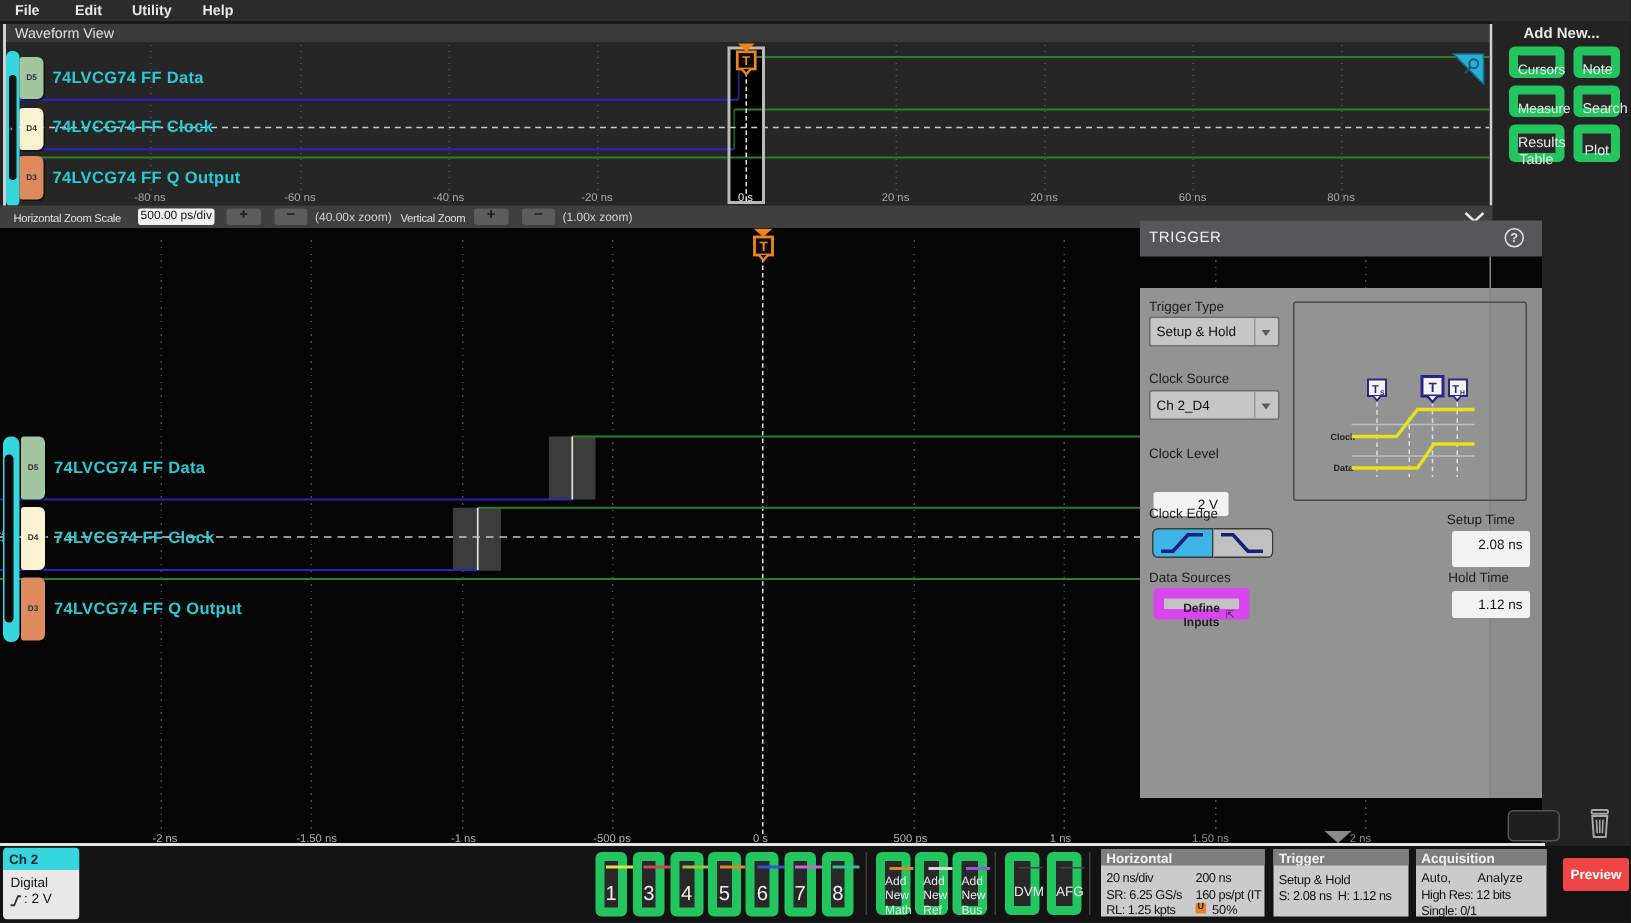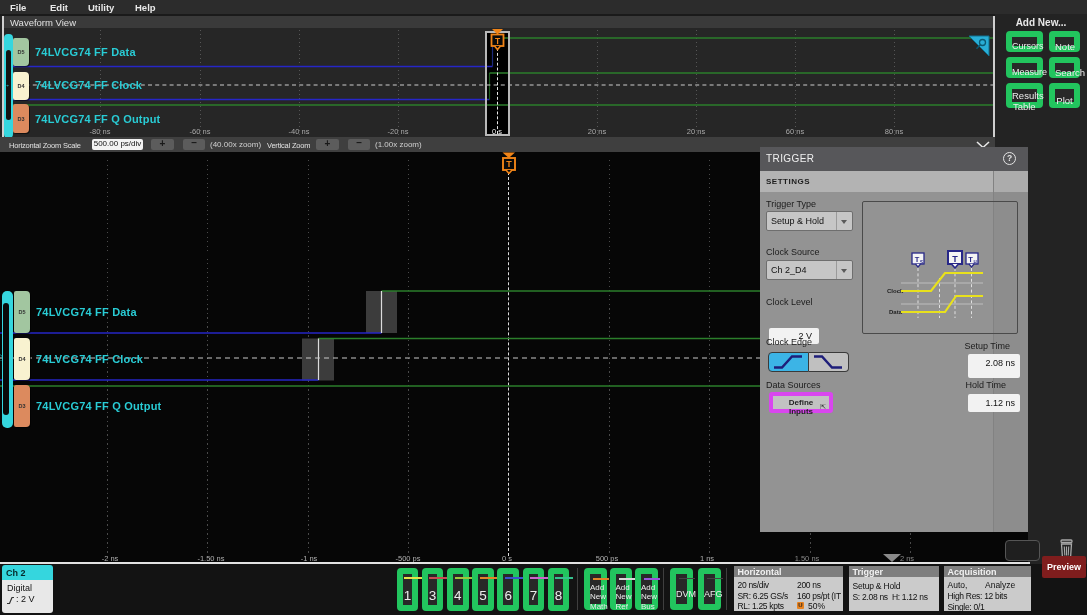--- a/index.html
+++ b/index.html
@@ -193,23 +193,20 @@
 
 <div class="abs" style="left:883px;top:554px;width:0;height:0;border-left:9px solid transparent;border-right:9px solid transparent;border-top:8px solid #8a8a8a;"></div>
 
 <div class="abs" style="left:760px;top:147px;width:268px;height:407px;z-index:5;">
 
   <div class="abs" style="left:0;top:0;width:268px;height:24px;background:#57575a;">
     <span class="abs" style="left:6px;top:6px;font-size:10px;color:#f0f0f0;letter-spacing:.4px;">TRIGGER</span>
     <div class="abs" style="left:243px;top:5px;width:13px;height:13px;border:1.4px solid #e4e4e4;border-radius:50%;color:#e4e4e4;font-size:8.5px;font-weight:bold;text-align:center;line-height:11px;">?</div>
   </div>
 
-  <div class="abs" style="left:0;top:24px;width:268px;height:21px;background:#b3b3b3;">
-    <span class="abs" style="left:6px;top:6px;font-size:8px;font-weight:bold;color:#1d1d1d;letter-spacing:.5px;">SETTINGS</span>
-  </div>
 
   <div class="abs" style="left:0;top:45px;width:268px;height:340px;background:#939393;"></div>
   <div class="abs" style="left:233px;top:24px;width:1px;height:361px;background:#828282;"></div>
   <div class="abs" style="left:234px;top:24px;width:34px;height:361px;background:rgba(0,0,0,0.04);"></div>
 
   <div class="panlbl" style="left:6px;top:52px;">Trigger Type</div>
   <div class="abs" style="left:6px;top:64px;width:87px;height:19.5px;background:#c6c6c6;border:1px solid #6e6e6e;border-radius:2px;">
     <span class="abs" style="left:4px;top:4px;font-size:9px;color:#111;">Setup &amp; Hold</span>
     <div class="abs" style="right:0;top:0;width:16px;height:100%;border-left:1px solid #9a9a9a;"></div>
     <div class="abs" style="right:5px;top:7.5px;width:0;height:0;border-left:3.5px solid transparent;border-right:3.5px solid transparent;border-top:4.5px solid #5a5a5a;"></div>
@@ -231,21 +228,21 @@
         <polyline points="5,14.5 13,14.5 23,3.5 33,3.5" fill="none" stroke="#1e1e7a" stroke-width="2.4"></polyline>
       </svg>
   </div>
   <div class="abs" style="left:48.5px;top:205px;width:40.5px;height:20px;background:#c0c0c0;border:1px solid #3a3a3a;border-left:none;border-radius:0 4px 4px 0;">
     <svg width="38" height="18" viewBox="0 0 38 18">
         <polyline points="5,3.5 13,3.5 23,14.5 33,14.5" fill="none" stroke="#1e1e7a" stroke-width="2.4"></polyline>
       </svg>
   </div>
 
   <div class="panlbl" style="left:6px;top:233px;">Data Sources</div>
-  <div class="abs" style="left:9px;top:245px;width:64px;height:21px;background:#c2c2c2;border:4px solid #d946ef;border-radius:3px;text-align:center;">
+  <div class="abs" style="left:9px;top:245px;width:64px;height:21px;background:#c2c2c2;border:7px solid #d946ef;border-radius:3px;text-align:center;">
     <div style="font-size:8px;font-weight:bold;color:#222;line-height:9px;margin-top:2px;">Define<br>Inputs</div>
     <span class="abs" style="right:3px;top:7px;font-size:7px;color:#333;">⇱</span>
   </div>
 
   <div class="abs" style="left:102px;top:54px;width:156px;height:133px;border:1.3px solid #4a4a4a;border-radius:2px;">
     <svg class="abs" style="left:0;top:48px;" width="153" height="82" viewBox="0 0 153 82">
 
       <line x1="55" y1="18" x2="55" y2="68" stroke="#e0e0e0" stroke-width="1" stroke-dasharray="3 2.4"></line>
       <line x1="76.5" y1="28" x2="76.5" y2="68" stroke="#e0e0e0" stroke-width="1" stroke-dasharray="3 2.4"></line>
       <line x1="92" y1="18" x2="92" y2="68" stroke="#e0e0e0" stroke-width="1" stroke-dasharray="3 2.4"></line>
@@ -387,17 +384,17 @@
 <div class="abs" style="left:944px;top:566px;width:87px;height:45px;background:#cbcbcb;">
   <div class="abs" style="left:0;top:0;width:87px;height:11px;background:#7e7e7e;">
       <span class="abs" style="left:3.5px;top:0.5px;font-size:9px;font-weight:bold;color:#f2f2f2;">Acquisition</span>
     </div>
   <span class="abs" style="left:3.5px;top:14px;font-size:8.5px;color:#111;">Auto,</span>
   <span class="abs" style="left:41px;top:14px;font-size:8.5px;color:#111;">Analyze</span>
   <span class="abs" style="left:3.5px;top:25px;font-size:8.5px;letter-spacing:-.3px;color:#111;">High Res: 12 bits</span>
   <span class="abs" style="left:3.5px;top:36px;font-size:8.5px;letter-spacing:-.3px;color:#111;">Single: 0/1</span>
 </div>
 
-<div class="abs" style="left:1042px;top:556px;width:44px;height:22px;background:#7f1d1d;border-radius:2px;color:#fff;font-size:9px;font-weight:bold;text-align:center;line-height:22px;">Preview</div>
+<div class="abs" style="left:1042px;top:572px;width:44px;height:22px;background:#ef4444;border-radius:2px;color:#fff;font-size:9px;font-weight:bold;text-align:center;line-height:22px;">Preview</div>
 
 <div class="abs" style="left:576.5px;top:568px;width:1px;height:42px;background:#3f3f3f;"></div>
 <div class="abs" style="left:662.5px;top:568px;width:1px;height:42px;background:#3f3f3f;"></div>
 <div class="abs" style="left:726px;top:568px;width:1px;height:42px;background:#3f3f3f;"></div>
 
 </body></html>

